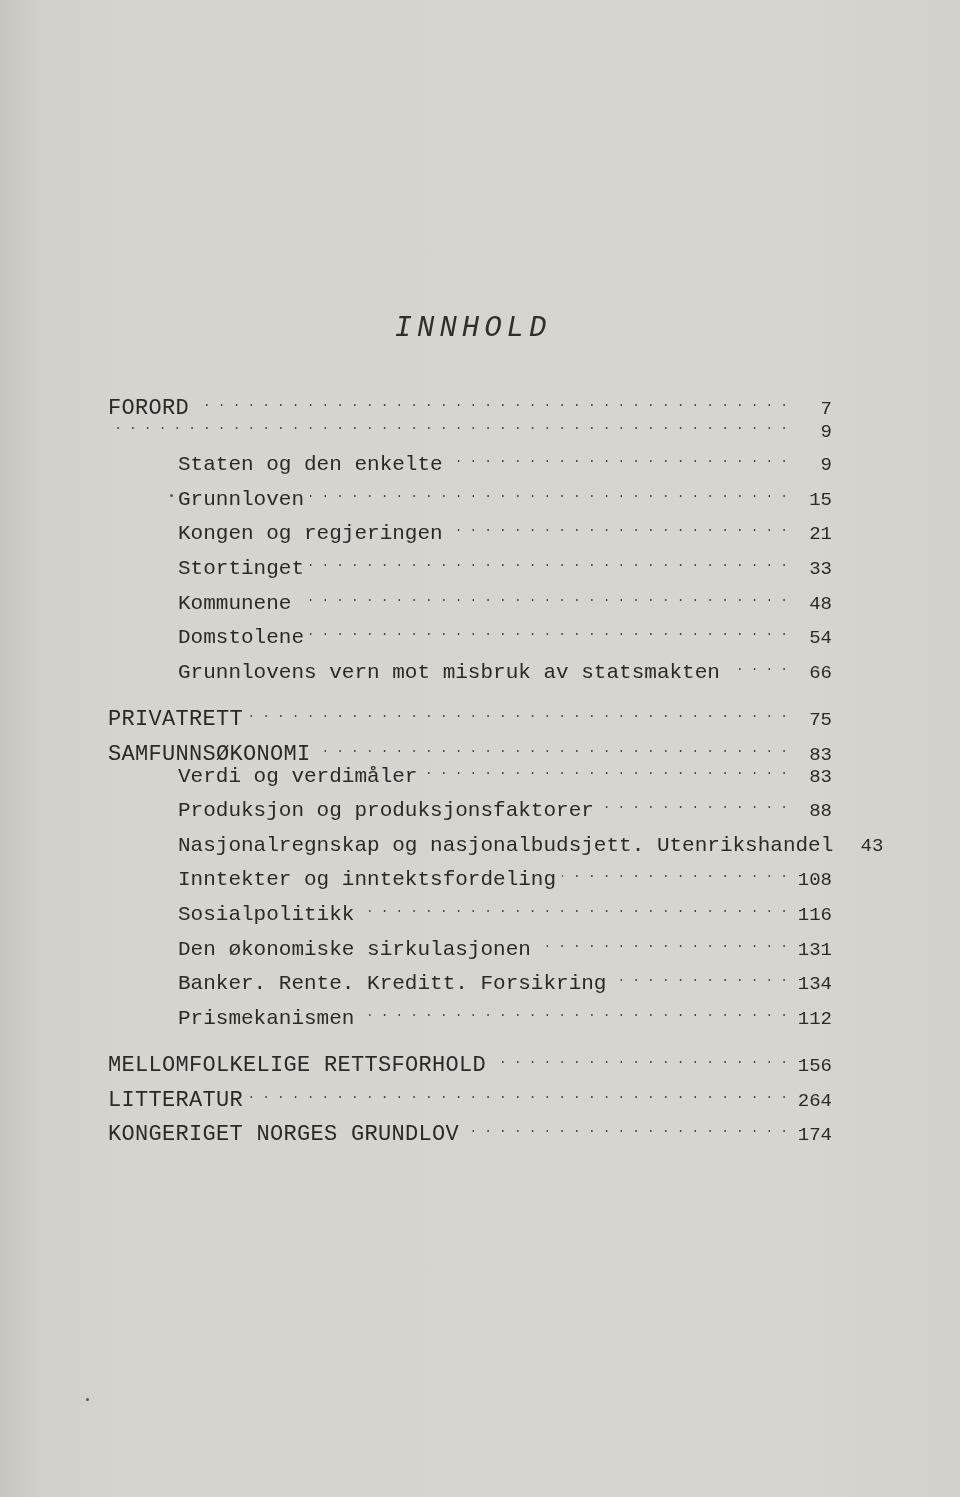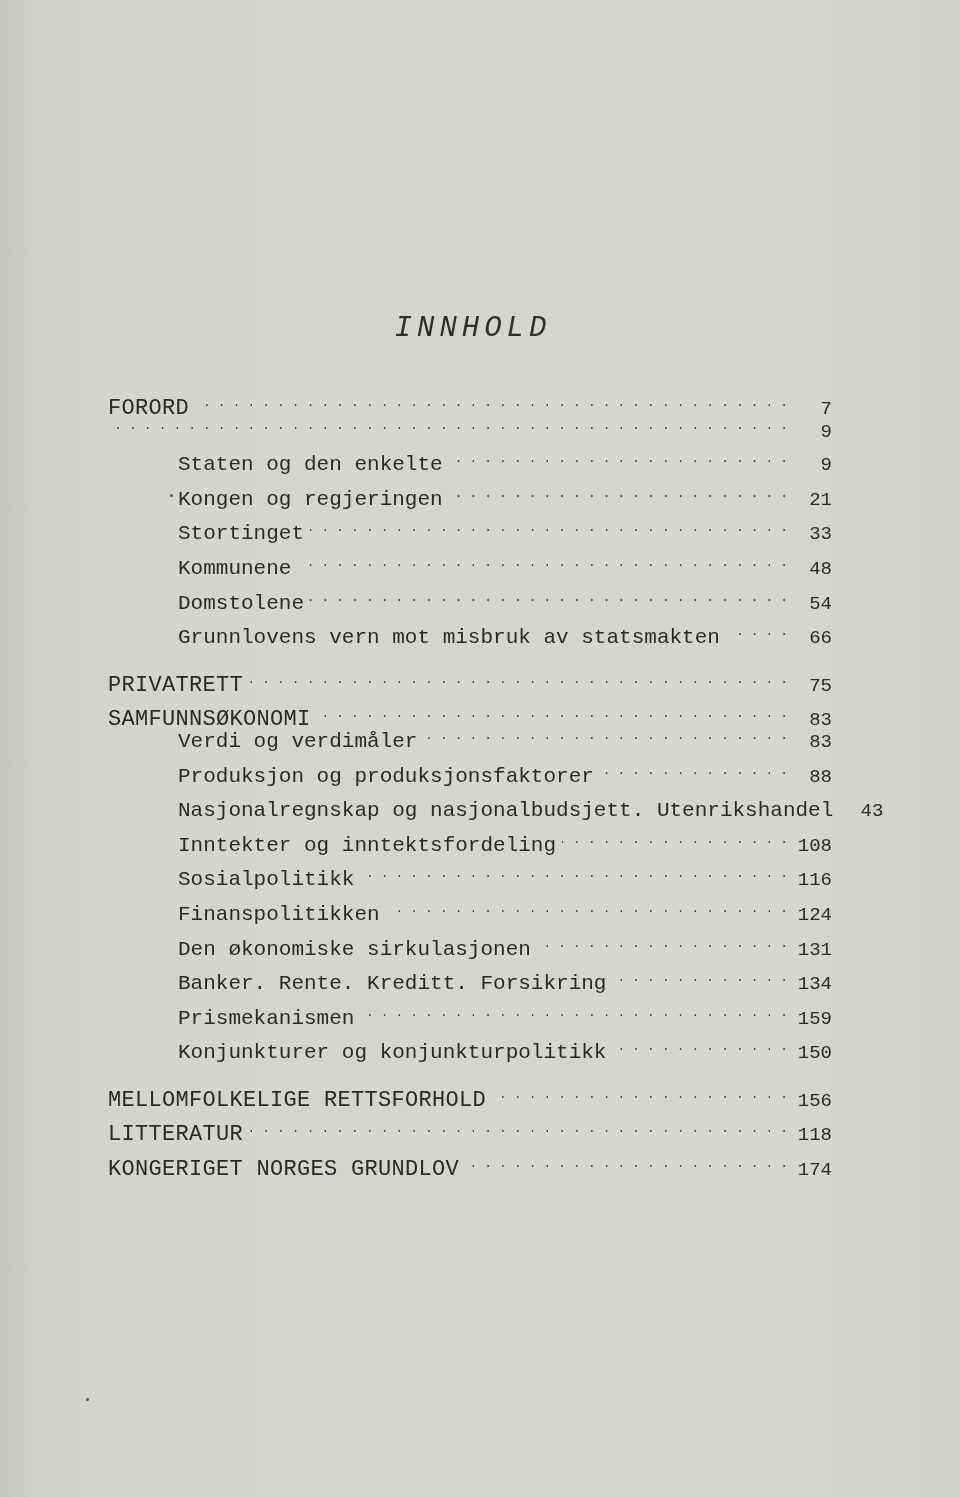--- a/index.html
+++ b/index.html
@@ -105,20 +105,25 @@
     <div class="row upper">
       <span class="leader"></span>
       <span class="page-num">9</span>
     </div>
     <div class="row sub">
       <span class="label">Staten og den enkelte</span>
       <span class="leader"></span>
       <span class="page-num">9</span>
     </div>
     <div class="row sub">
+      <span class="label">Grunnloven</span>
+      <span class="leader"></span>
+      <span class="page-num">15</span>
+    </div>
+    <div class="row sub">
       <span class="label">Kongen og regjeringen</span>
       <span class="leader"></span>
       <span class="page-num">21</span>
     </div>
     <div class="row sub">
       <span class="label">Stortinget</span>
       <span class="leader"></span>
       <span class="page-num">33</span>
     </div>
     <div class="row sub">
@@ -165,53 +170,43 @@
       <span class="label">Inntekter og inntektsfordeling</span>
       <span class="leader"></span>
       <span class="page-num">108</span>
     </div>
     <div class="row sub">
       <span class="label">Sosialpolitikk</span>
       <span class="leader"></span>
       <span class="page-num">116</span>
     </div>
     <div class="row sub">
-      <span class="label">Finanspolitikken</span>
-      <span class="leader"></span>
-      <span class="page-num">124</span>
-    </div>
-    <div class="row sub">
       <span class="label">Den økonomiske sirkulasjonen</span>
       <span class="leader"></span>
       <span class="page-num">131</span>
     </div>
     <div class="row sub">
       <span class="label">Banker. Rente. Kreditt. Forsikring</span>
       <span class="leader"></span>
       <span class="page-num">134</span>
     </div>
     <div class="row sub">
       <span class="label">Prismekanismen</span>
       <span class="leader"></span>
-      <span class="page-num">159</span>
-    </div>
-    <div class="row sub">
-      <span class="label">Konjunkturer og konjunkturpolitikk</span>
-      <span class="leader"></span>
-      <span class="page-num">150</span>
+      <span class="page-num">112</span>
     </div>
     <div class="row upper">
       <span class="label">MELLOMFOLKELIGE RETTSFORHOLD</span>
       <span class="leader"></span>
       <span class="page-num">156</span>
     </div>
     <div class="row upper">
       <span class="label">LITTERATUR</span>
       <span class="leader"></span>
-      <span class="page-num">118</span>
+      <span class="page-num">264</span>
     </div>
     <div class="row upper">
       <span class="label">KONGERIGET NORGES GRUNDLOV</span>
       <span class="leader"></span>
       <span class="page-num">174</span>
     </div>
   </div>
 
   <span class="stray-mark" style="left:170px; top:478px;"></span>
   <span class="stray-mark" style="left:86px; top:1382px;"></span>

